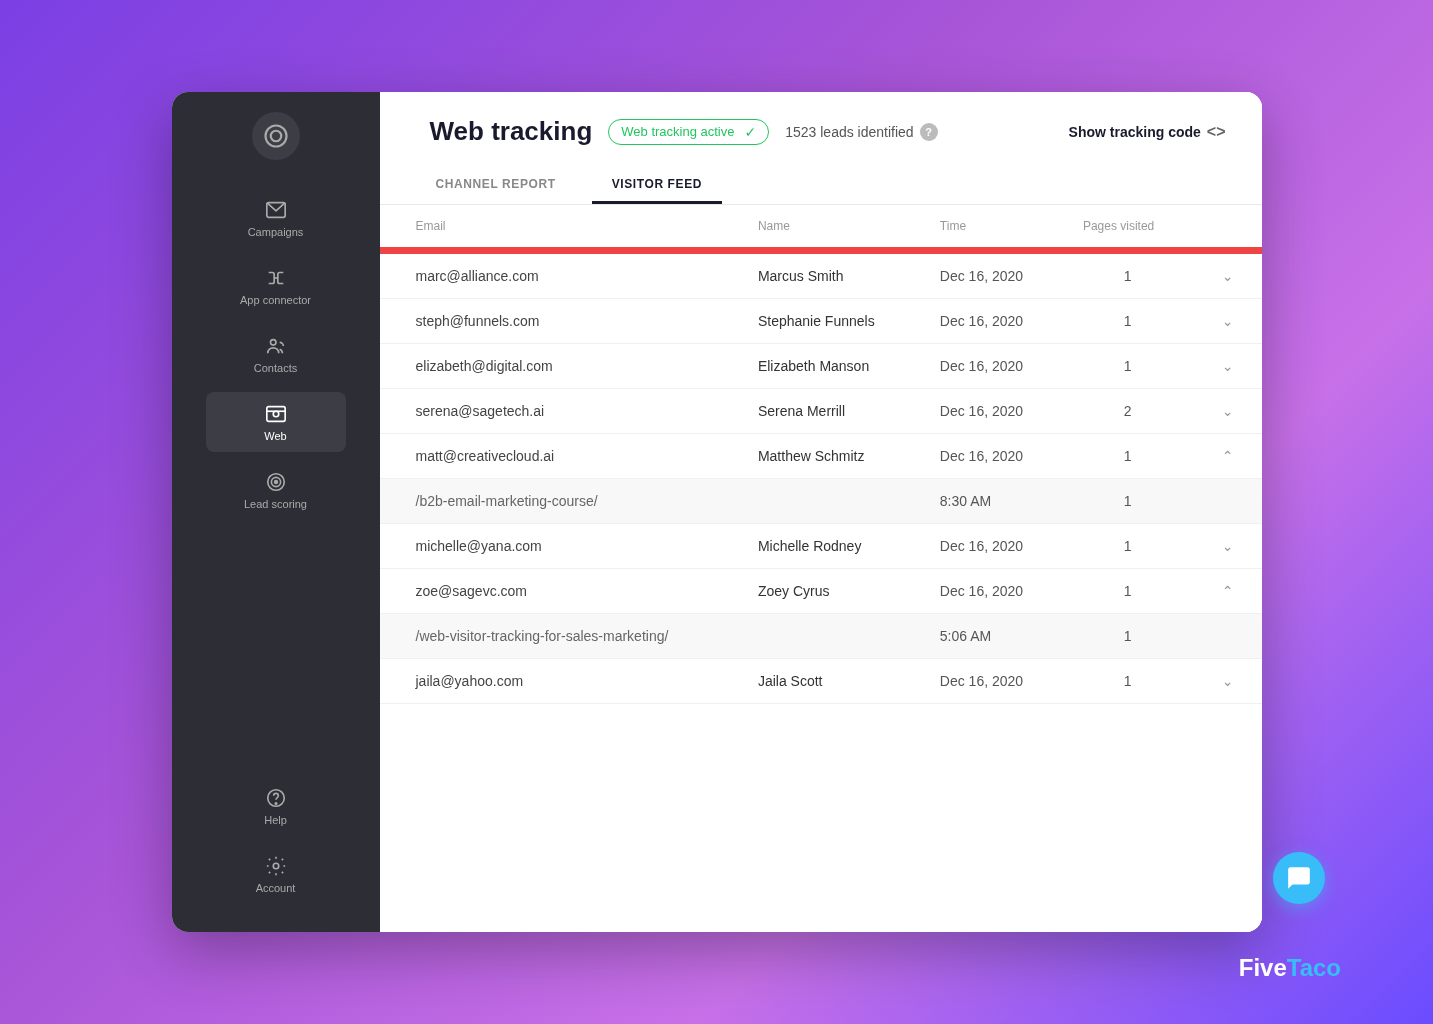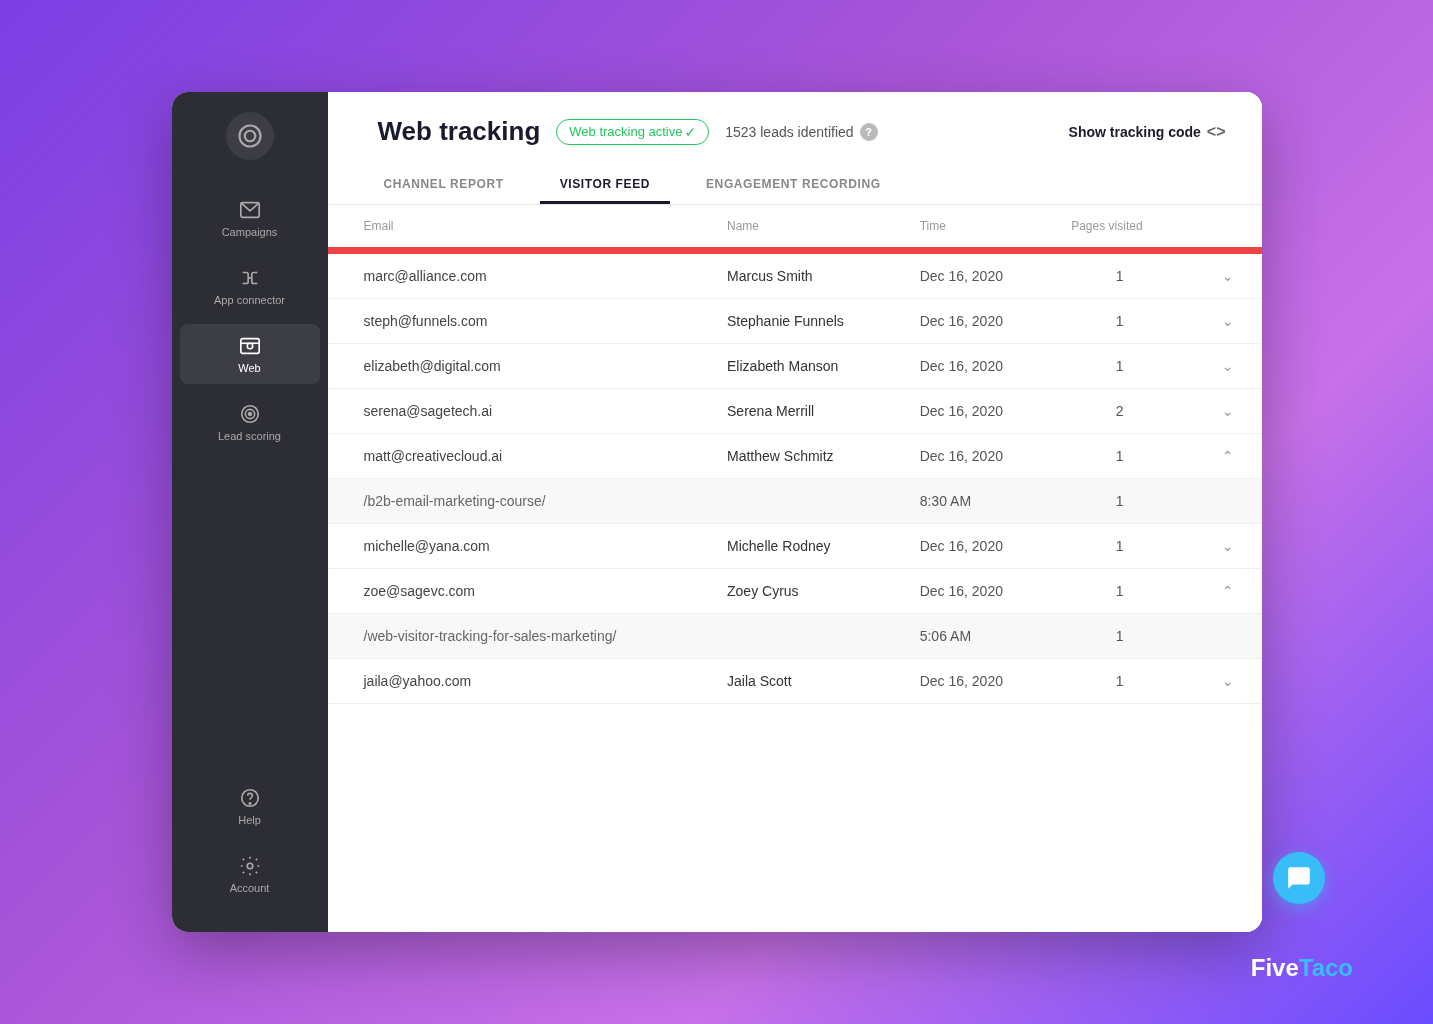--- a/index.html
+++ b/index.html
@@ -16,21 +16,21 @@
       width: 1090px;
       height: 840px;
       background: #fff;
       border-radius: 16px;
       display: flex;
       overflow: hidden;
       box-shadow: 0 20px 60px rgba(0,0,0,0.3);
     }
     
     .sidebar {
-      width: 156px;
+      width: 208px;
       background: #2d2d35;
       display: flex;
       flex-direction: column;
       align-items: center;
       padding: 20px 0;
       flex-shrink: 0;
     }
     .sidebar-logo {
       width: 48px;
       height: 48px;
@@ -99,21 +99,21 @@
       margin-left: 14px;
     }
     .page-title {
       font-size: 26px;
       font-weight: 800;
       color: #1a1a2e;
     }
     .tracking-badge {
       display: flex;
       align-items: center;
-      gap: 2px;
+      gap: 10px;
       border: 1.5px solid #22c55e;
       border-radius: 20px;
       padding: 4px 12px;
       font-size: 13px;
       color: #22c55e;
       font-weight: 500;
     }
     .tracking-badge .check {
       color: #22c55e;
       font-size: 14px;
@@ -248,20 +248,31 @@
       <div class="icon">
         <svg width="22" height="22" viewBox="0 0 24 24" fill="none" stroke="#aaa" stroke-width="1.8">
           <path d="M4 6h4a2 2 0 0 1 2 2v8a2 2 0 0 1-2 2H4"></path>
           <path d="M20 6h-4a2 2 0 0 0-2 2v8a2 2 0 0 0 2 2h4"></path>
           <line x1="10" y1="12" x2="14" y2="12"></line>
         </svg>
       </div>
       <span>App connector</span>
     </div>
 
+    <div class="sidebar-item">
+      <div class="icon">
+        <svg width="22" height="22" viewBox="0 0 24 24" fill="none" stroke="#aaa" stroke-width="1.8">
+          <circle cx="9" cy="8" r="3"></circle>
+          <path d="M3 20c0-4 3-6 6-6s6 2 6 6"></path>
+          <path d="M16 8c2 0 4 1.5 4 4"></path>
+          <path d="M19 20c0-2.5-1.5-4-3-4.5"></path>
+        </svg>
+      </div>
+      <span>Contacts</span>
+    </div>
 
     <div class="sidebar-item active">
       <div class="icon">
         <svg width="22" height="22" viewBox="0 0 24 24" fill="none" stroke="#fff" stroke-width="1.8">
           <rect x="2" y="4" width="20" height="16" rx="2"></rect>
           <circle cx="12" cy="12" r="3"></circle>
           <line x1="2" y1="9" x2="22" y2="9"></line>
         </svg>
       </div>
       <span style="color:#fff;">Web</span>
@@ -317,21 +328,20 @@
           </div>
         </div>
         <div class="show-code-btn">
           <span>Show tracking code</span>
           <span class="code-icon">&lt;&gt;</span>
         </div>
       </div>
       <div class="tabs">
         <div class="tab">CHANNEL REPORT</div>
         <div class="tab active">VISITOR FEED</div>
-        <div class="tab">ENGAGEMENT RECORDING</div>
       </div>
     </div>
 
     <div class="table-container">
       <table class="table">
         <thead>
           <tr>
             <th>Email</th>
             <th>Name</th>
             <th>Time</th>
@@ -417,15 +427,15 @@
 </div>
 
 <div style="position:absolute; bottom: 120px; right: 108px;">
   <div style="width:52px;height:52px;border-radius:50%;background:#38bdf8;display:flex;align-items:center;justify-content:center;cursor:pointer;box-shadow:0 4px 16px rgba(56,189,248,0.5);">
     <svg width="26" height="26" viewBox="0 0 24 24" fill="white">
       <path d="M20 2H4c-1.1 0-2 .9-2 2v18l4-4h14c1.1 0 2-.9 2-2V4c0-1.1-.9-2-2-2z"></path>
     </svg>
   </div>
 </div>
 
-<div style="position:absolute;bottom:42px;right:80px;font-size:24px;font-weight:900;color:#fff;font-family:-apple-system,BlinkMacSystemFont,'Segoe UI',sans-serif;">
+<div style="position:absolute;bottom:42px;right:92px;font-size:24px;font-weight:900;color:#fff;font-family:-apple-system,BlinkMacSystemFont,'Segoe UI',sans-serif;">
   <span>Five<span style="color:#38bdf8;">Taco</span></span>
 </div>
 
 </body></html>

